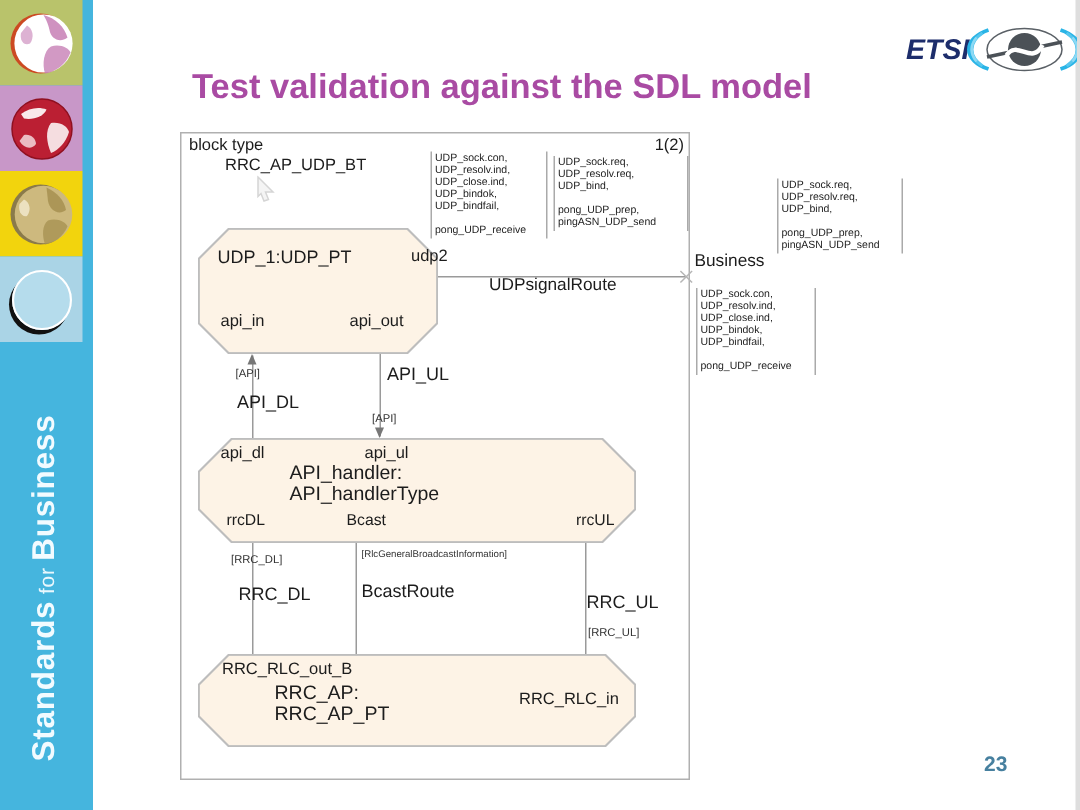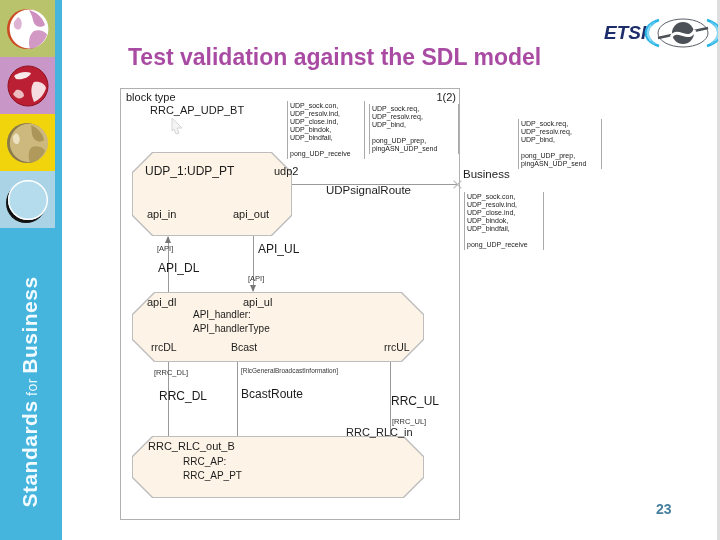--- a/index.html
+++ b/index.html
@@ -35,21 +35,21 @@
 
   .oct{filter:drop-shadow(1.5px 2px 1.5px rgba(120,110,95,.35));}
   .oct,.oct-in{clip-path:polygon(var(--c) 0,calc(100% - var(--c)) 0,100% var(--c),
       100% calc(100% - var(--c)),calc(100% - var(--c)) 100%,var(--c) 100%,
       0 calc(100% - var(--c)),0 var(--c));}
   .oct{background:#bdbdbd;}
   .oct-in{position:absolute;inset:1px;background:#fdf3e6;}
 
   .gate{font-size:11px;color:#1c1c1c;}
   .blk-label{font-size:12px;color:#1c1c1c;}
-  .blk-label2{font-size:10px;line-height:14px;color:#1c1c1c;white-space:pre-line;}
+  .blk-label2{font-size:13px;line-height:14px;color:#1c1c1c;white-space:pre-line;}
   .chan-label{font-size:12px;color:#1c1c1c;}
   .sl-small{font-size:7.5px;color:#333;white-space:nowrap;}
   .sl-tiny{font-size:7px;color:#333;white-space:nowrap;transform:scale(.92);transform-origin:left top;}
 
   .hline{background:#9a9a9a;height:1px;}
   .vline{background:#9a9a9a;width:1px;}
   .arrow-up{width:0;height:0;border-left:3.5px solid transparent;border-right:3.5px solid transparent;border-bottom:7px solid #777;}
   .arrow-down{width:0;height:0;border-left:3.5px solid transparent;border-right:3.5px solid transparent;border-top:7px solid #777;}
 
   .cross{width:11px;height:11px;}
@@ -205,15 +205,15 @@
 <div class="abs chan-label" style="left:241px;top:387px;">BcastRoute</div>
 
 <div class="abs vline" style="left:390px;top:362px;height:74px;"></div>
 <div class="abs chan-label" style="left:391px;top:394px;">RRC_UL</div>
 <div class="abs sl-small" style="left:392px;top:417px;">[RRC_UL]</div>
 
 <div class="abs oct" style="left:132px;top:436px;width:292px;height:62px;--c:20px;">
   <div class="oct-in" style="--c:20px;"></div>
 </div>
 <div class="abs gate" style="left:148px;top:440px;">RRC_RLC_out_B</div>
-<div class="abs gate" style="left:346px;top:426px;">RRC_RLC_in</div>
+<div class="abs gate" style="left:346px;top:460px;">RRC_RLC_in</div>
 <div class="abs blk-label2" style="left:183px;top:455px;">RRC_AP:
 RRC_AP_PT</div>
 
 </body></html>

